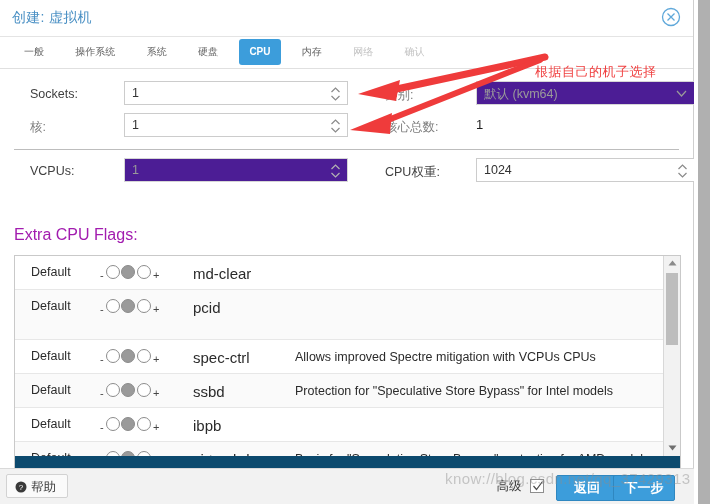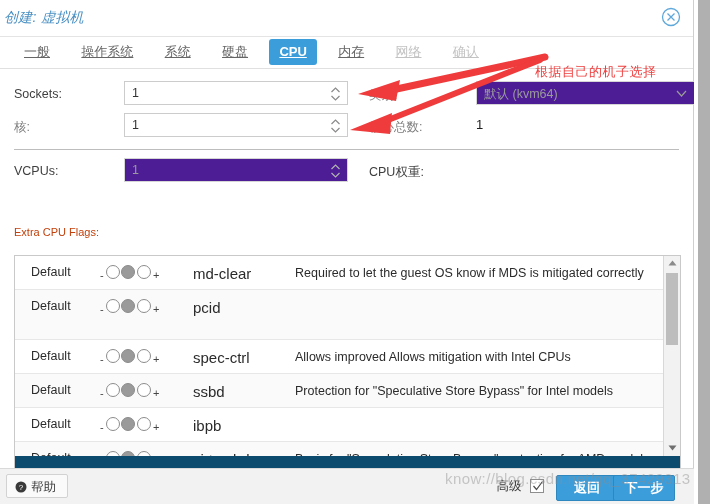--- a/index.html
+++ b/index.html
@@ -50,54 +50,52 @@
 
   
   .titlebar {
     position: relative;
     height: 36px;
     border-bottom: 1px solid #e4e4e4;
     background: #ffffff;
   }
   .title-text {
     position: absolute;
-    left: 4px; top: 9px;
+    left: 12px; top: 9px;
     font-size: 14px;
     color: #4a90c4;
     letter-spacing: 0.3px;
-    font-style: italic;
   }
   .close-btn {
     position: absolute;
     right: 12px; top: 7px;
     width: 20px; height: 20px;
     cursor: pointer;
   }
   .close-btn svg { display: block; }
 
   
   .tabbar {
     position: relative;
     height: 32px;
     background: #ffffff;
     border-bottom: 1px solid #e0e0e0;
     padding-left: 10px;
     box-sizing: border-box;
   }
   .tab {
     display: inline-block;
-    font-size: 13px;
+    font-size: 10px;
     color: #666666;
     padding: 5px 10px;
     margin: 2px 4px 0 4px;
     border-radius: 3px;
     line-height: 16px;
     cursor: pointer;
     vertical-align: top;
-    text-decoration: underline;
   }
   .tab.active {
     background: #3c9ddb;
     color: #ffffff;
     font-weight: bold;
   }
   .tab.disabled {
     color: #c2c2c2;
     cursor: default;
   }
@@ -110,20 +108,21 @@
   .frow {
     position: relative;
     height: 32px;
   }
   .flabel {
     position: absolute;
     top: 8px;
     font-size: 12.5px;
     color: #3f3f3f;
     white-space: nowrap;
+    margin-left: 16px;
   }
   .flabel.dim { color: #7d7d7d; }
   .fL  { left: 0; }
   .fR  { left: 355px; }
 
   .field {
     position: absolute;
     top: 2px;
     height: 24px;
     border: 1px solid #cccccc;
@@ -176,22 +175,22 @@
     position: relative;
     margin: 6px 14px 6px 14px;
     height: 1px;
     background: #bdbdbd;
   }
 
   
   .flags-label {
     position: absolute;
     left: 14px; top: 226px;
-    font-size: 11px;
-    color: #c2410c;
+    font-size: 16px;
+    color: #a21caf;
   }
   .flags-box {
     position: absolute;
     left: 14px; top: 243px;
     width: 667px;
     height: 254px;
     border: 1px solid #c9c9c9;
     background: #0c4a6e;
     box-sizing: border-box;
     overflow: hidden;
@@ -464,40 +463,48 @@
           <span class="val">1</span>
           <span class="spin">
             <svg width="11" height="16" viewBox="0 0 11 16">
               <path d="M1.5 6 L5.5 2 L9.5 6" fill="none" stroke="#b2b2b2" stroke-width="1.2"></path>
               <path d="M1.5 10 L5.5 14 L9.5 10" fill="none" stroke="#b2b2b2" stroke-width="1.2"></path>
             </svg>
           </span>
         </div>
 
         <div class="flabel fR">CPU权重:</div>
+        <div class="field right">
+          <span class="val">1024</span>
+          <span class="spin">
+            <svg width="11" height="16" viewBox="0 0 11 16">
+              <path d="M1.5 6 L5.5 2 L9.5 6" fill="none" stroke="#8a8a8a" stroke-width="1.2"></path>
+              <path d="M1.5 10 L5.5 14 L9.5 10" fill="none" stroke="#8a8a8a" stroke-width="1.2"></path>
+            </svg>
+          </span>
+        </div>
       </div>
 
     </div>
 
     <div class="flags-label">Extra CPU Flags:</div>
 
     <div class="flags-box">
       <div class="flags-scrollport">
 
         <div class="frow-flag h1">
           <div class="cell-default">Default</div>
           <div class="cell-radio">
             <span class="rsign">-</span>
             <span class="rdot"></span>
             <span class="rdot sel"></span>
             <span class="rdot"></span>
             <span class="rsign">+</span>
           </div>
           <div class="cell-name">md-clear</div>
-          <div class="cell-desc">Required to let the guest OS know if MDS is mitigated correctly</div>
         </div>
 
         <div class="frow-flag h2 alt">
           <div class="cell-default">Default</div>
           <div class="cell-radio">
             <span class="rsign">-</span>
             <span class="rdot"></span>
             <span class="rdot sel"></span>
             <span class="rdot"></span>
             <span class="rsign">+</span>
@@ -508,21 +515,21 @@
         <div class="frow-flag h1">
           <div class="cell-default">Default</div>
           <div class="cell-radio">
             <span class="rsign">-</span>
             <span class="rdot"></span>
             <span class="rdot sel"></span>
             <span class="rdot"></span>
             <span class="rsign">+</span>
           </div>
           <div class="cell-name">spec-ctrl</div>
-          <div class="cell-desc">Allows improved Allows mitigation with Intel CPUs</div>
+          <div class="cell-desc">Allows improved Spectre mitigation with VCPUs CPUs</div>
         </div>
 
         <div class="frow-flag h1 alt">
           <div class="cell-default">Default</div>
           <div class="cell-radio">
             <span class="rsign">-</span>
             <span class="rdot"></span>
             <span class="rdot sel"></span>
             <span class="rdot"></span>
             <span class="rsign">+</span>

